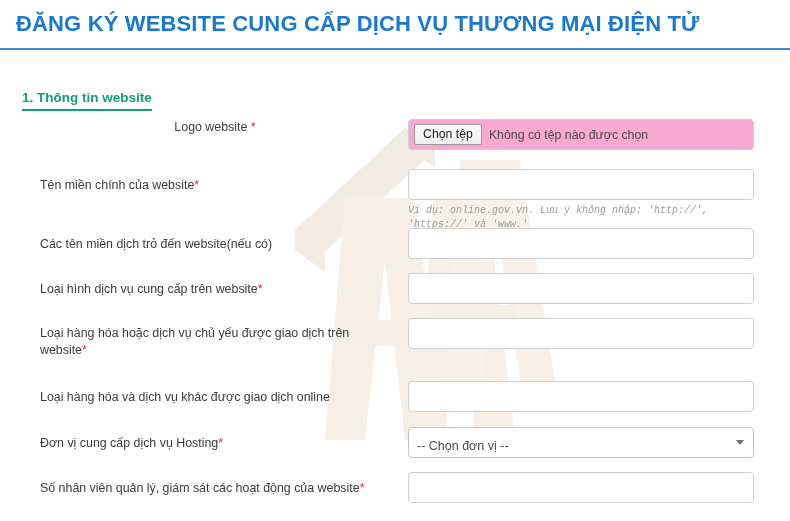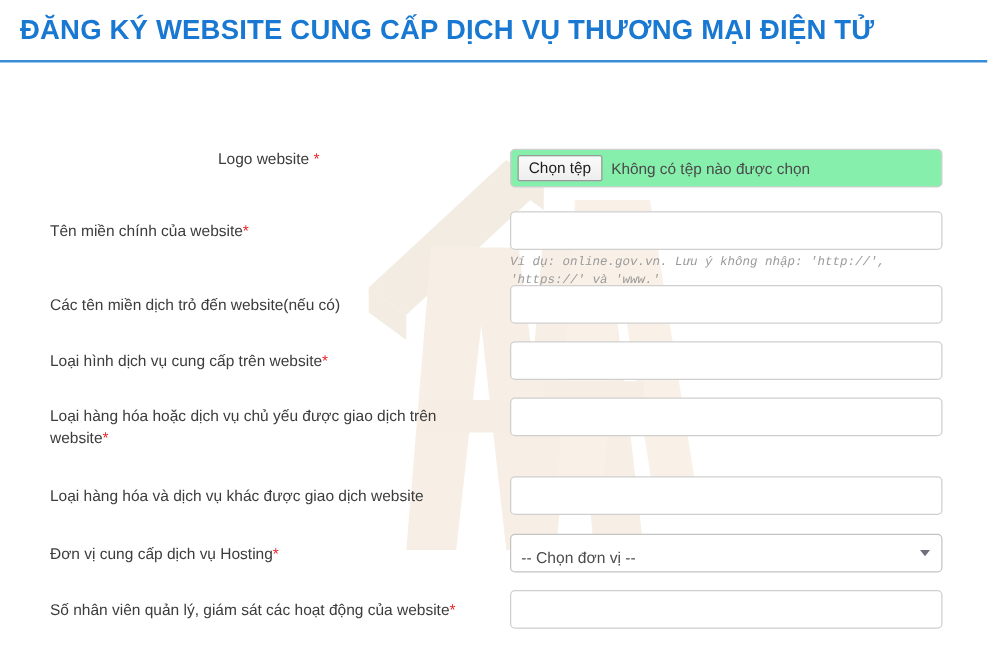--- a/index.html
+++ b/index.html
@@ -109,21 +109,21 @@
     outline: none;
   }
   .text-input::placeholder { color: #b5b5b5; }
 
   .file-input-shell {
     box-sizing: border-box;
     width: 346px;
     height: 31px;
     border: 1px solid #cfcfcf;
     border-radius: 4px;
-    background: #86efac;
+    background: #f9a8d4;
     display: flex;
     align-items: center;
     padding: 0 5px;
   }
   .file-btn {
     box-sizing: border-box;
     height: 21px;
     line-height: 19px;
     padding: 0 8px;
     border: 1px solid #9a9a9a;
@@ -206,20 +206,21 @@
     <rect x="150" y="195" width="80" height="26"></rect>
   </g>
 </svg>
 
 <div id="page">
 
   <div id="form-title">ĐĂNG KÝ WEBSITE CUNG CẤP DỊCH VỤ THƯƠNG MẠI ĐIỆN TỬ</div>
 
   <div id="title-rule"></div>
 
+  <div id="section-heading">1. Thông tin website</div>
 
   <div class="form-row" style="top:119px;">
     <div class="row-label" style="top:0;text-align:center;"><span>Logo website </span><span class="req">*</span></div>
     <div class="field-col">
       <div class="file-input-shell">
         <span class="file-btn">Chọn tệp</span>
         <span class="file-status">Không có tệp nào được chọn</span>
       </div>
     </div>
   </div>
@@ -247,21 +248,21 @@
   </div>
 
   <div class="form-row" style="top:318px;">
     <div class="row-label" style="top:7px; width:320px;"><span>Loại hàng hóa hoặc dịch vụ chủ yếu được giao dịch trên website</span><span class="req">*</span></div>
     <div class="field-col">
       <input class="text-input" type="text" placeholder="" style="">
     </div>
   </div>
 
   <div class="form-row" style="top:381px;">
-    <div class="row-label" style="top:8px;"><span>Loại hàng hóa và dịch vụ khác được giao dịch website</span><span class="req"></span></div>
+    <div class="row-label" style="top:8px;"><span>Loại hàng hóa và dịch vụ khác được giao dịch online</span><span class="req"></span></div>
     <div class="field-col">
       <input class="text-input" type="text" placeholder="" style="">
     </div>
   </div>
 
   <div class="form-row" style="top:427px;">
     <div class="row-label" style="top:8px;"><span>Đơn vị cung cấp dịch vụ Hosting</span><span class="req">*</span></div>
     <div class="field-col">
       <div class="select-shell">
         <div class="select-box">-- Chọn đơn vị --</div>

